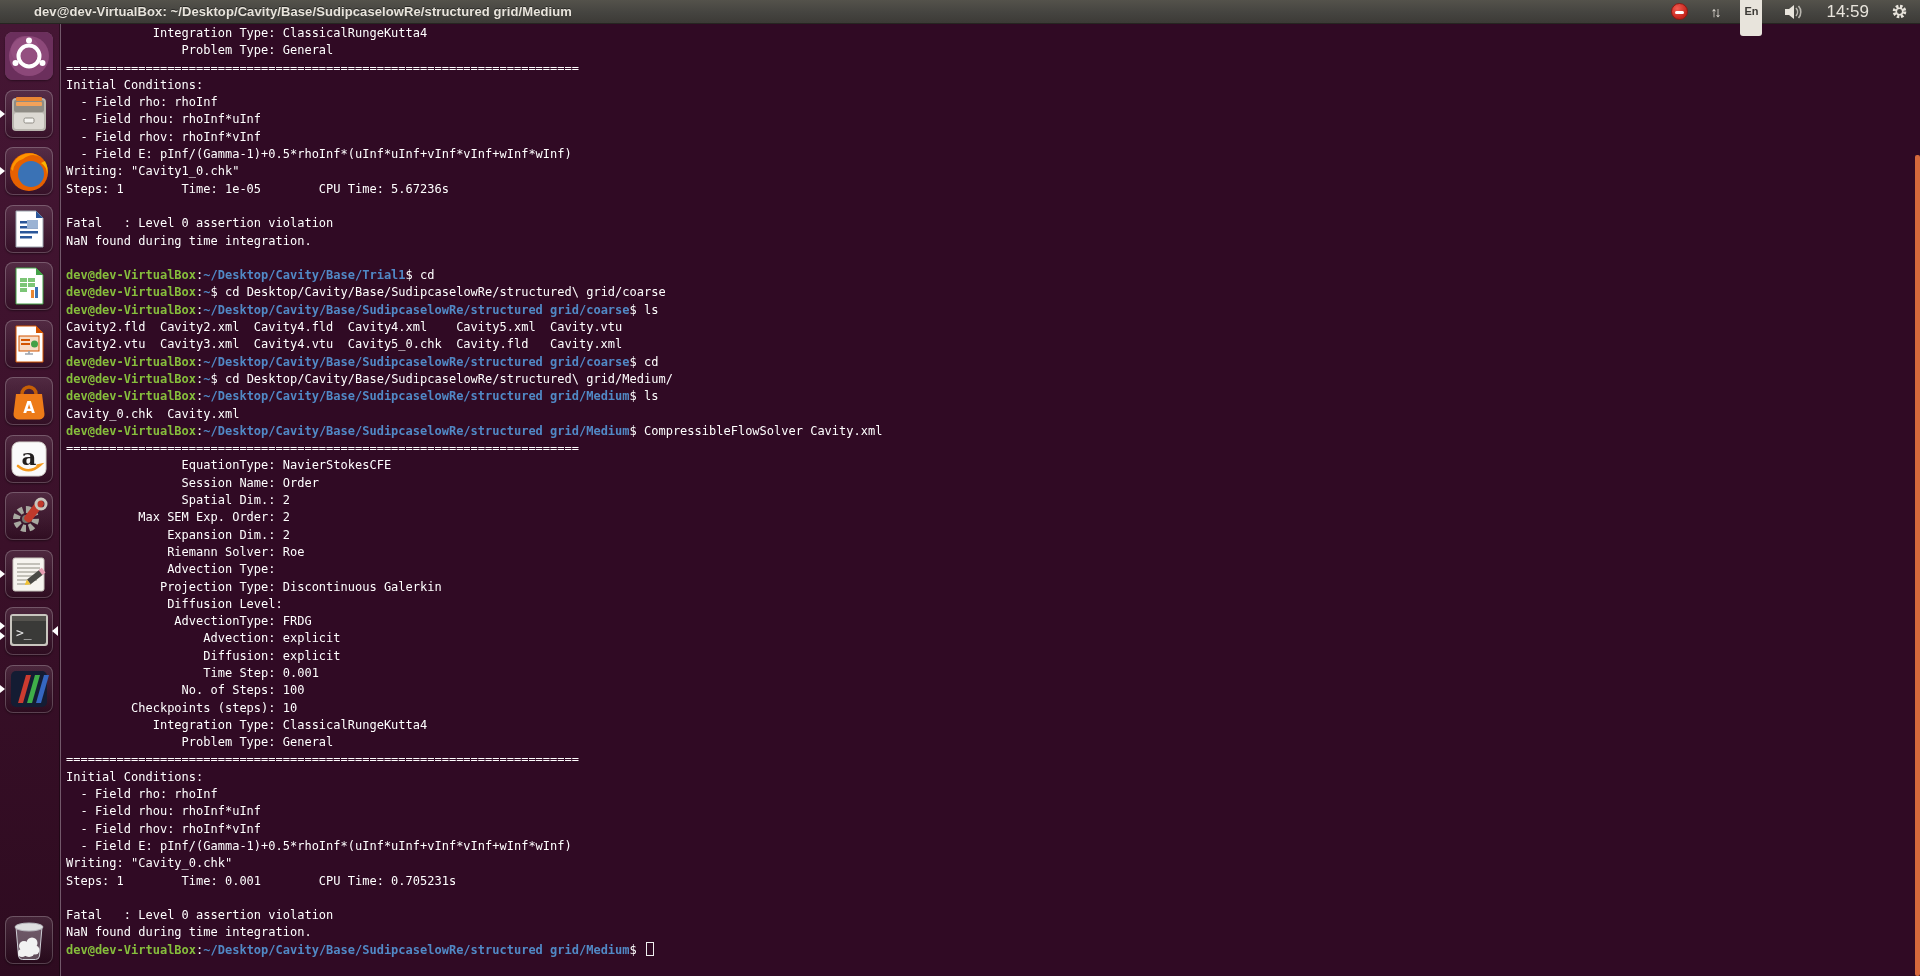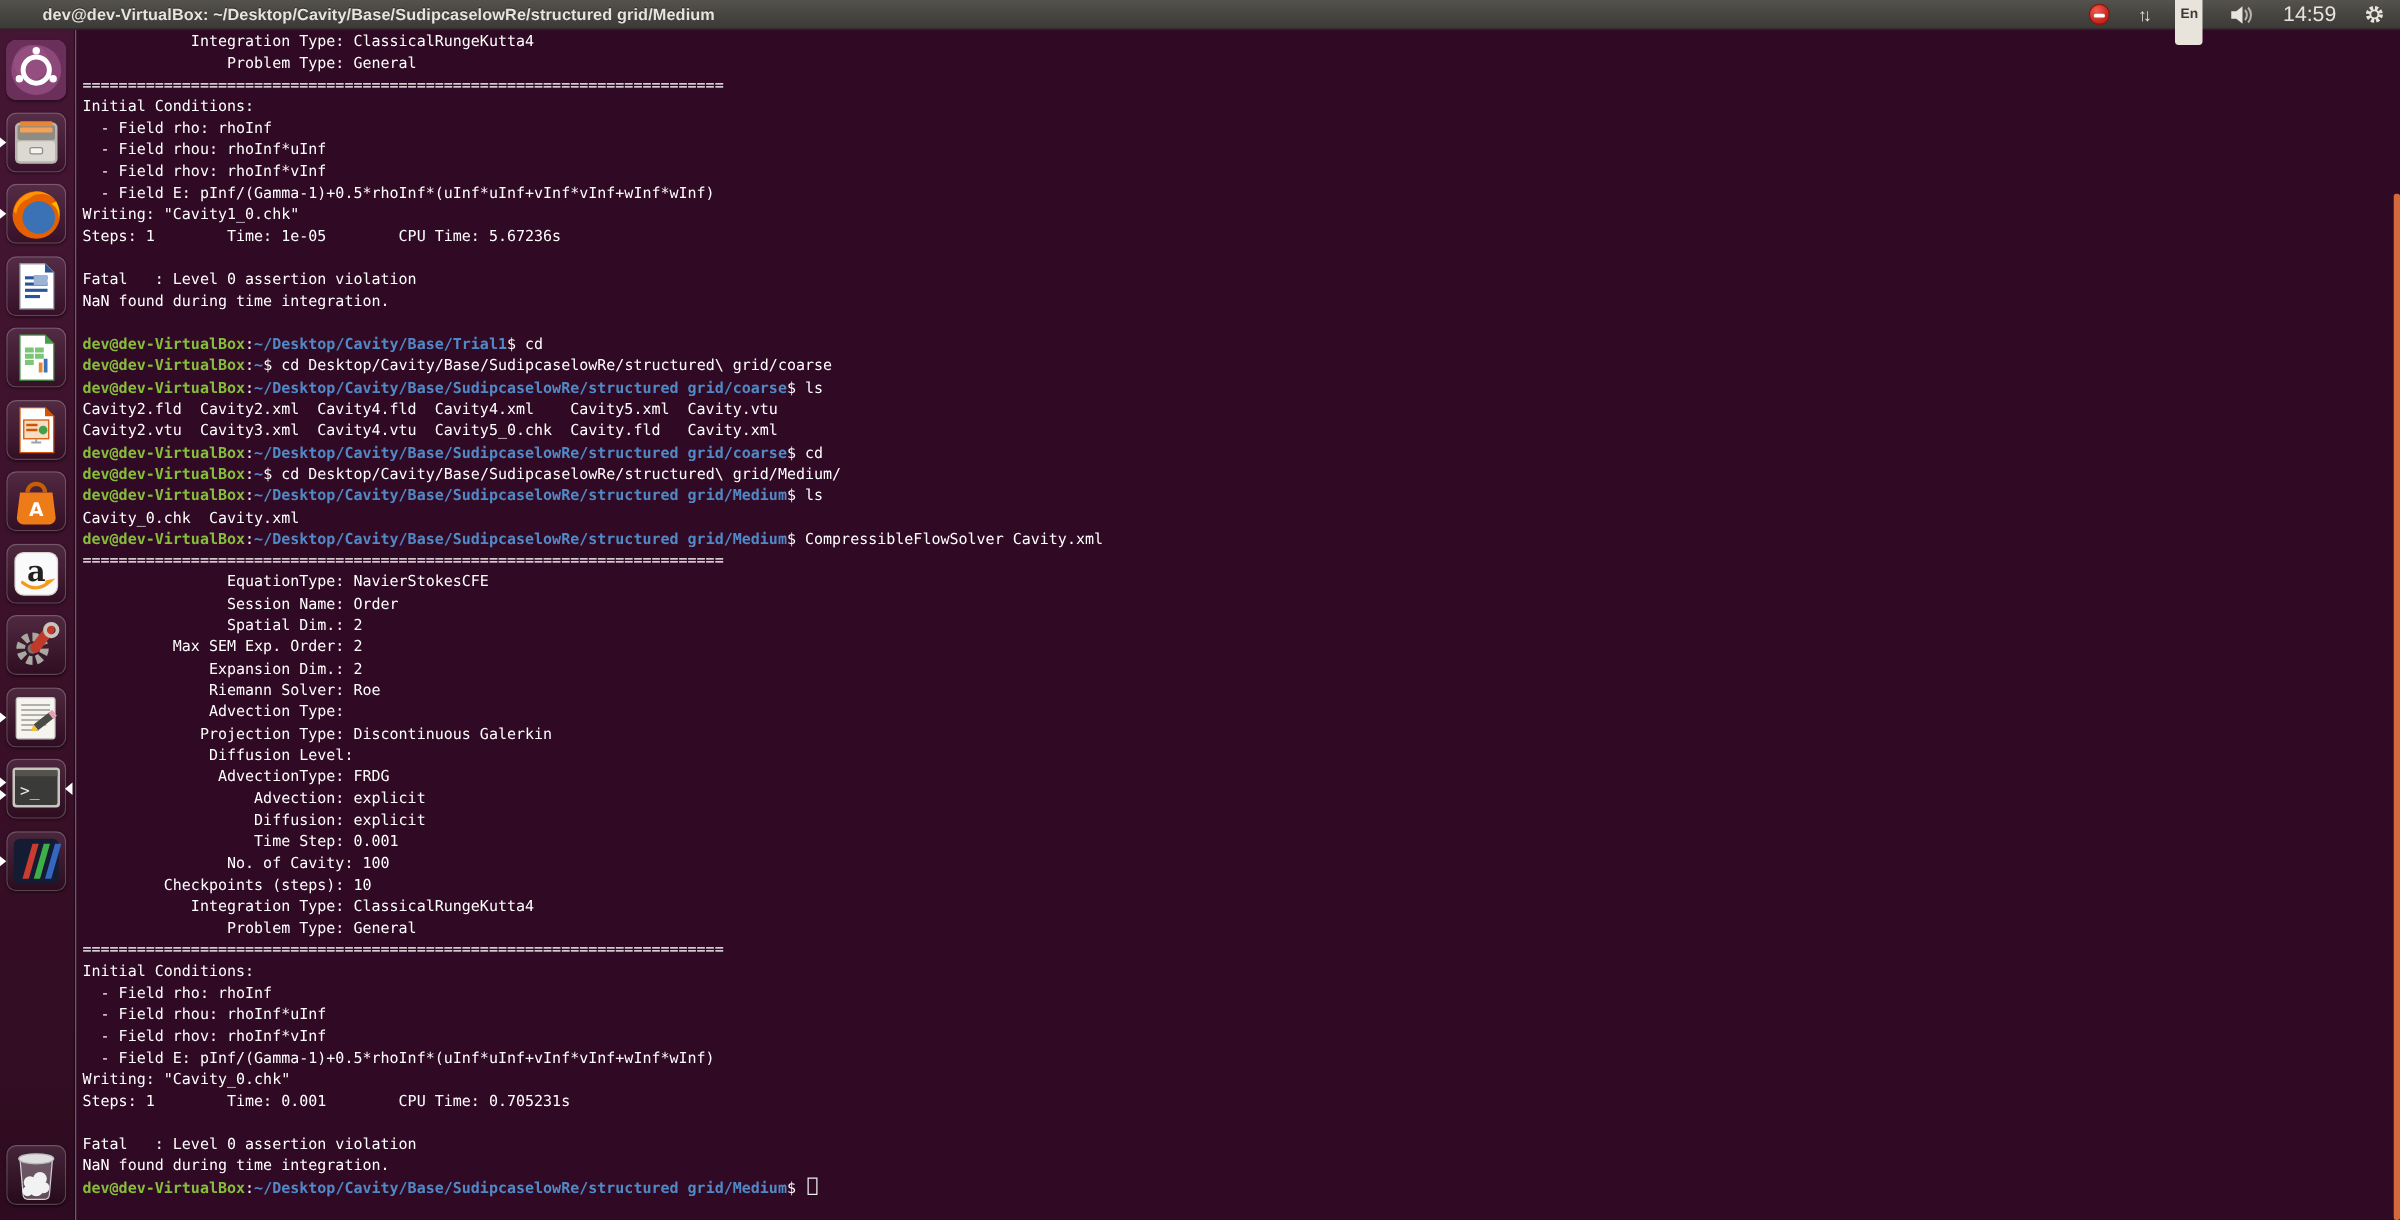--- a/index.html
+++ b/index.html
@@ -249,21 +249,21 @@
       <div class="term-line">          Max SEM Exp. Order: 2</div>
       <div class="term-line">              Expansion Dim.: 2</div>
       <div class="term-line">              Riemann Solver: Roe</div>
       <div class="term-line">              Advection Type:</div>
       <div class="term-line">             Projection Type: Discontinuous Galerkin</div>
       <div class="term-line">              Diffusion Level:</div>
       <div class="term-line">               AdvectionType: FRDG</div>
       <div class="term-line">                   Advection: explicit</div>
       <div class="term-line">                   Diffusion: explicit</div>
       <div class="term-line">                   Time Step: 0.001</div>
-      <div class="term-line">                No. of Cavity: 100</div>
+      <div class="term-line">                No. of Steps: 100</div>
       <div class="term-line">         Checkpoints (steps): 10</div>
       <div class="term-line">            Integration Type: ClassicalRungeKutta4</div>
       <div class="term-line">                Problem Type: General</div>
       <div class="term-line">=======================================================================</div>
       <div class="term-line">Initial Conditions:</div>
       <div class="term-line">  - Field rho: rhoInf</div>
       <div class="term-line">  - Field rhou: rhoInf*uInf</div>
       <div class="term-line">  - Field rhov: rhoInf*vInf</div>
       <div class="term-line">  - Field E: pInf/(Gamma-1)+0.5*rhoInf*(uInf*uInf+vInf*vInf+wInf*wInf)</div>
       <div class="term-line">Writing: "Cavity_0.chk"</div>

